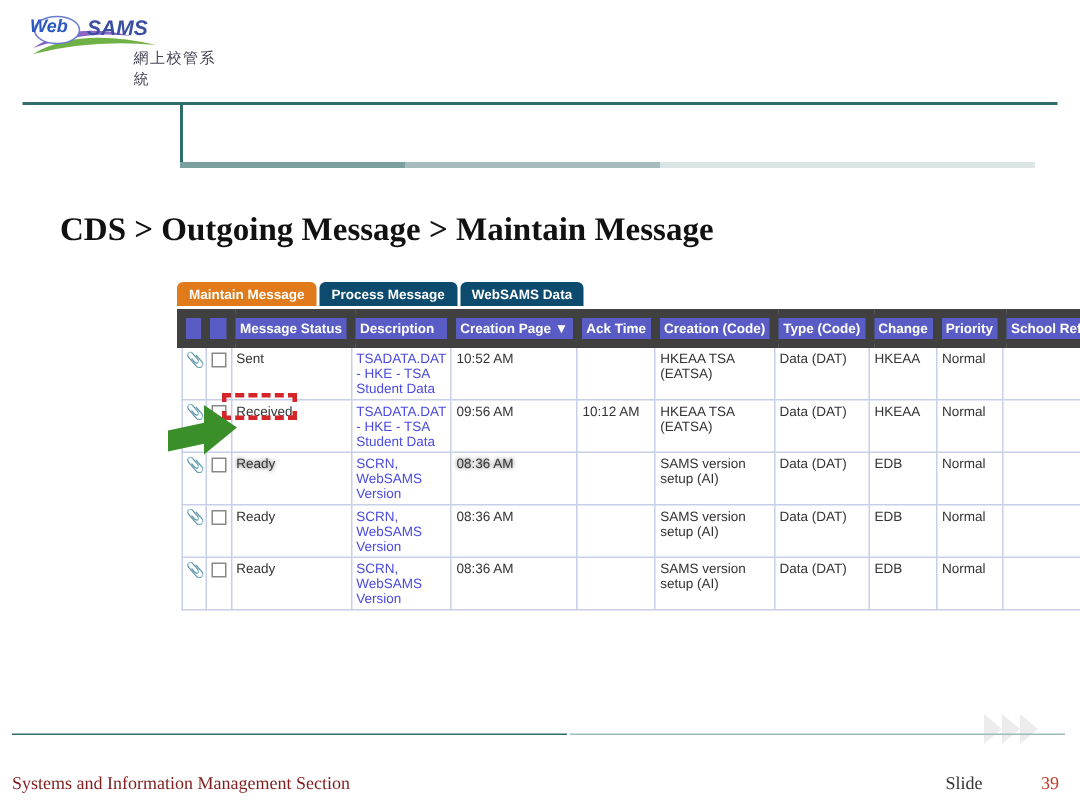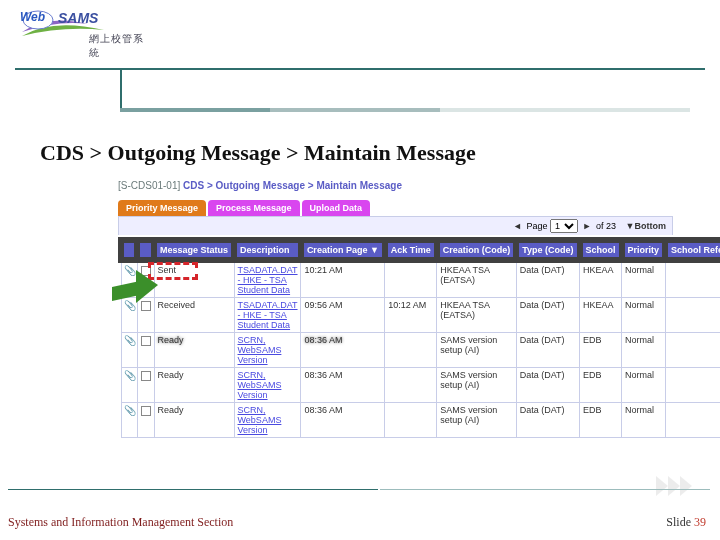--- a/index.html
+++ b/index.html
@@ -22,46 +22,46 @@
 
   .title { position: absolute; left: 40px; top: 140px; font: bold 22px Verdana; color: #111; }
 
   .app-img { position: absolute; left: 118px; top: 180px; width: 560px; height: 300px; }
 
   .crumb-line { font: 10px Arial; color: #444; }
   .crumb-line .pid { color: #6a7a7a; }
   .crumb-line .crumb { color: #5a5cc5; font-weight: bold; }
 
   .tabs { margin-top: 6px; }
-  .tab { display: inline-block; font: bold 9px Arial; color: #fff; padding: 3px 8px; border-radius: 4px 4px 0 0; margin-right: 2px; background: #d946ef; }
+  .tab { display: inline-block; font: bold 9px Arial; color: #fff; padding: 3px 8px; border-radius: 4px 4px 0 0; margin-right: 2px; background: #0c4a6e; }
   .tab.active { background: #e07a1a; }
 
   
   table.msg { width: 555px; border-collapse: collapse; margin-top: 2px; font: 9px Arial; }
   table.msg th { background: #5a5cc5; color: #fff; font-weight: bold; padding: 2px 3px; border: 6px solid #404040; text-align: left; white-space: nowrap; }
   table.msg td { border: 1px solid #c8cde8; padding: 2px 3px; vertical-align: top; color: #333; background: #fff; }
-  table.msg td.link { color: #4a4ae0; text-decoration: underline; }
+  table.msg td.link { color: #4a4ae0; }
   .clip { display: inline-block; width: 9px; font-size: 10px; color: #555; }
   .chk { display: inline-block; width: 10px; height: 10px; border: 1px solid #888; background: #fff; vertical-align: middle; }
   .pager { text-align: right; font: 9px Arial; padding: 2px 4px; background: #eef; border: 1px solid #c8cde8; border-bottom: none; width: 555px; }
   .pager .navarr { font-weight: bold; color: #333; padding: 0 2px; }
   .pager select { font: 9px Arial; }
 
   
   .red-dash { position: absolute; border: 3px dashed #d5252a; }
   .green-arrow { position: absolute; }
   .green-arrow .shaft { position: absolute; background: #3b8f2a; }
   .green-arrow .head { position: absolute; width: 0; height: 0; }
 
   .callout { position: absolute; left: 18px; top: 346px; font: bold 20px Verdana; color: #111; }
   .footer-line-1 { position: absolute; left: 8px; bottom: 50px; width: 370px; height: 1px; background: #2f6e6c; }
   .footer-line-2 { position: absolute; left: 380px; bottom: 50px; width: 330px; height: 1px; background: #9cbcbc; }
   .footer-left { position: absolute; left: 8px; bottom: 10px; font: 12px Verdana; color: #7f1d1d; }
   .footer-right { position: absolute; right: 14px; bottom: 10px; font: 12px Verdana; color: #333; }
-  .footer-right .num { color: #c0392b; }
+  .footer-right .num { color: #c0392b; margin-left: 36px; }
 
   
   .chevrons { position: absolute; right: 18px; bottom: 40px; width: 46px; height: 28px; opacity: 0.15; }
   .chevrons span { position: absolute; border-left: 12px solid #888; border-top: 10px solid transparent; border-bottom: 10px solid transparent; }
 
   
   .fuzz { color: transparent; text-shadow: 0 0 3px #555; }
 </style>
 </head>
 <body>
@@ -81,60 +81,47 @@
 
   <div class="hairline-1"></div>
   <div class="vline"></div>
   <div class="hairline-2a"></div>
   <div class="hairline-2b"></div>
   <div class="hairline-2c"></div>
 
   <div class="title">CDS &gt; Outgoing Message &gt; Maintain Message</div>
 
   <div class="app-img">
-    <div class="crumb-line">
-      <span class="pid">[S-CDS01-01]</span>
-      <span class="crumb">CDS &gt; Outgoing Message &gt; Maintain Message</span>
-    </div>
-    <div class="tabs" id="tabs"><span class="tab active">Priority Message</span><span class="tab">Process Message</span><span class="tab">Upload Data</span></div>
-
-    <div class="pager">
-      <span class="navarr">◄</span>
-      <span>Page</span>
-      <select><option>1</option></select>
-      <span class="navarr">►</span>
-      <span>of 23</span>
-      &nbsp;
-      <span class="navarr">▼Bottom</span>
-    </div>
+    <div class="tabs" id="tabs"><span class="tab active">Maintain Message</span><span class="tab">Process Message</span><span class="tab">WebSAMS Data</span></div>
+
 
     <table class="msg">
       <thead>
           <tr id="thr">
             <th></th>
             <th></th>
             <th>Message Status</th>
             <th>Description</th>
             <th>Creation Page ▼</th>
             <th>Ack Time</th>
             <th>Creation (Code)</th>
             <th>Type (Code)</th>
-            <th>School</th>
+            <th>Change</th>
             <th>Priority</th>
             <th>School Reference</th>
             <th>Owner</th>
           </tr>
         </thead>
       <tbody id="tb">
           <tr>
             <td><span class="clip">📎</span></td>
             <td><span class="chk"></span></td>
             <td>Sent</td>
             <td class="link">TSADATA.DAT - HKE - TSA Student Data</td>
-            <td>10:21 AM</td>
+            <td>10:52 AM</td>
             <td></td>
             <td>HKEAA TSA (EATSA)</td>
             <td>Data (DAT)</td>
             <td>HKEAA</td>
             <td>Normal</td>
             <td></td>
             <td>super1</td>
           </tr>
           <tr>
             <td><span class="clip">📎</span></td>

